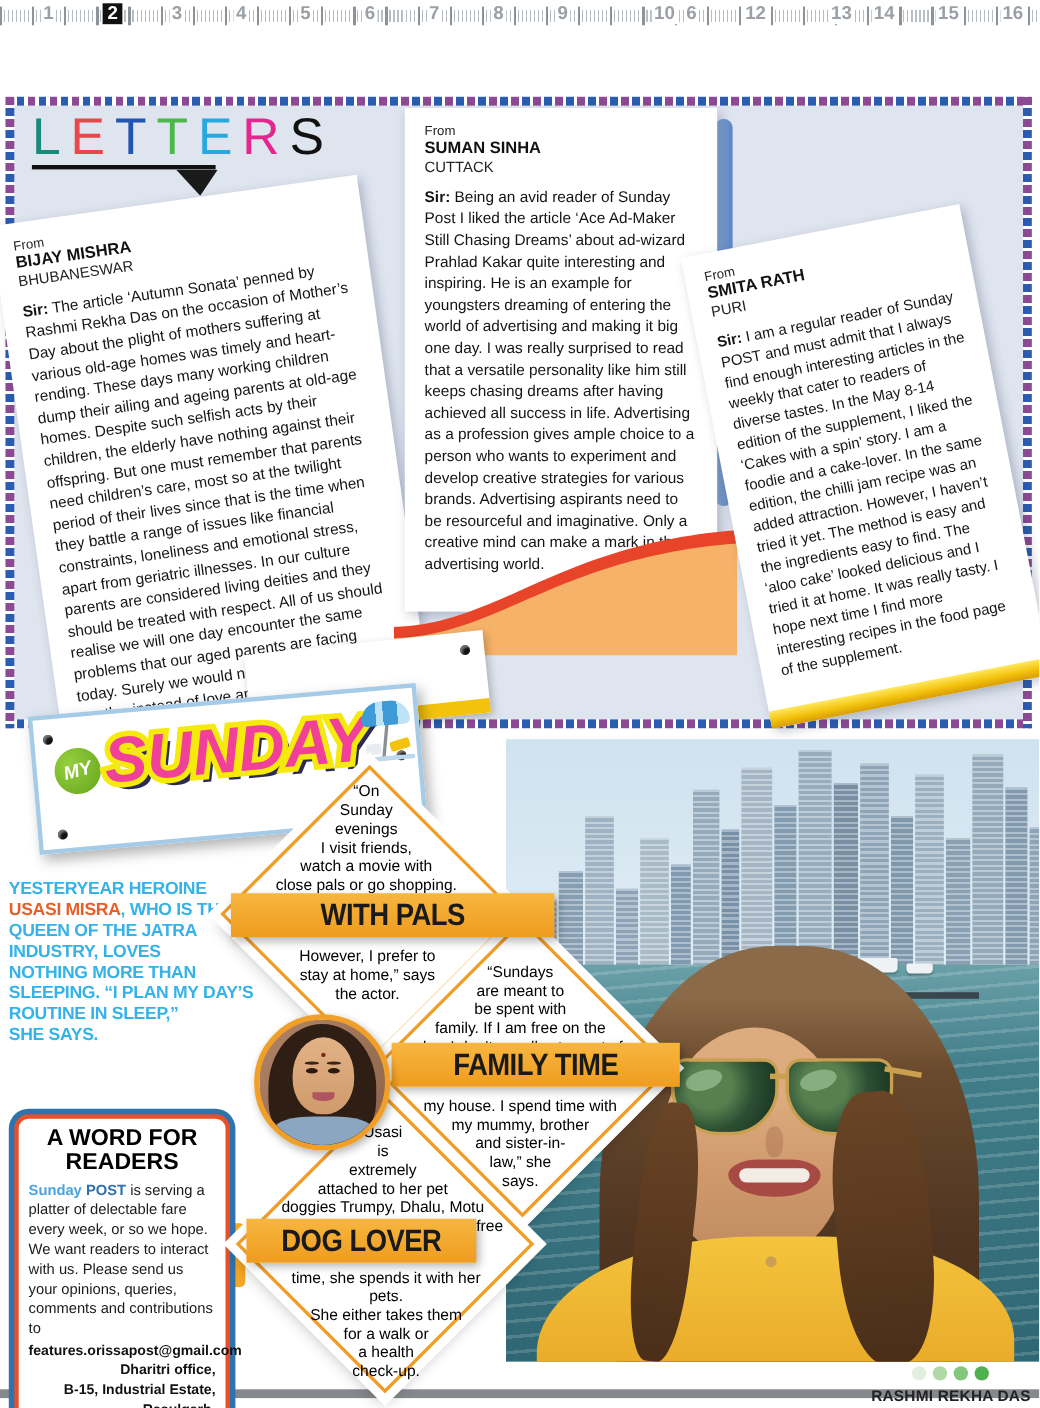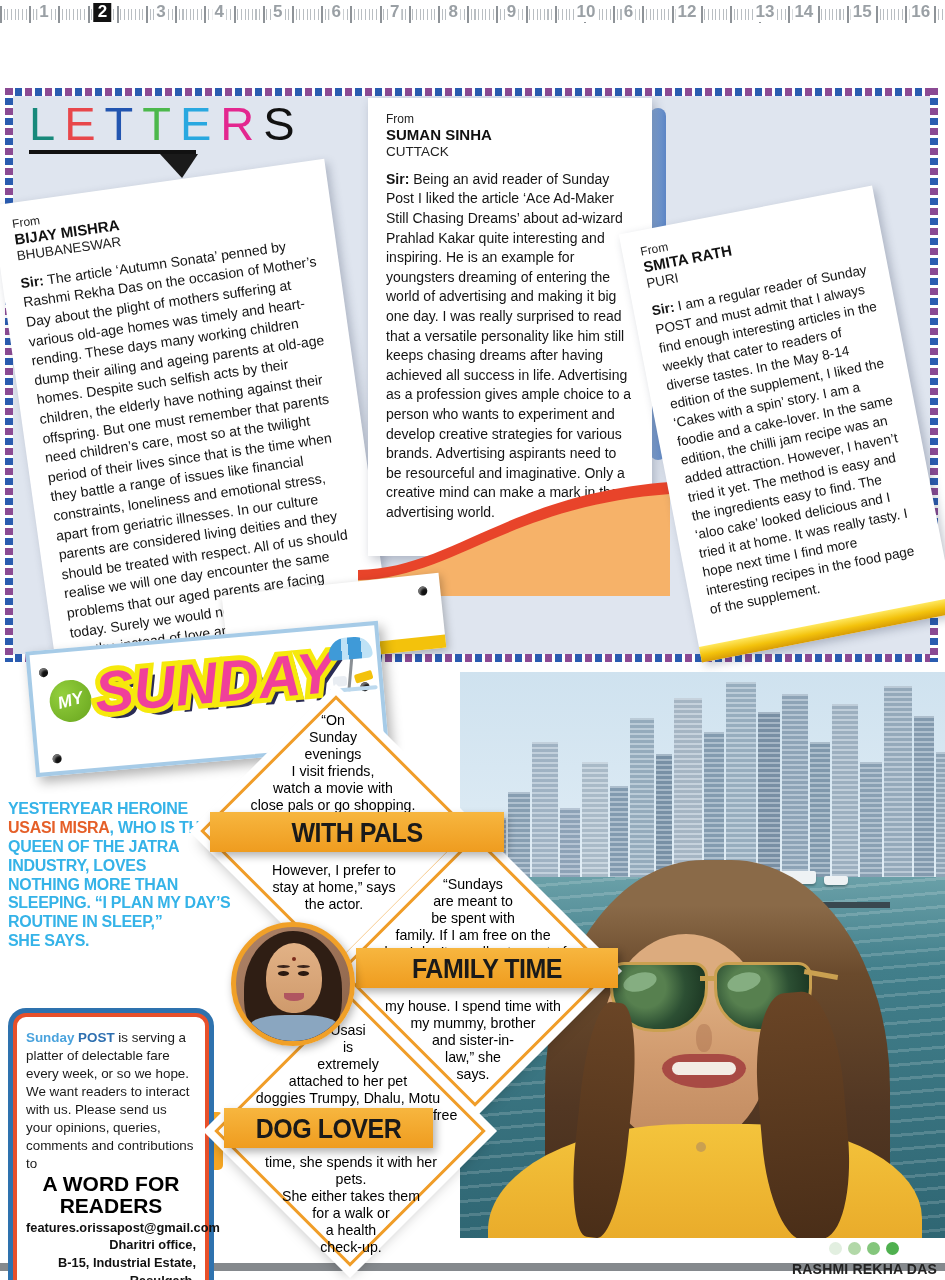--- a/index.html
+++ b/index.html
@@ -158,21 +158,21 @@
   <div id="ruler">
       <span class="ruler-num" style="left: 44px;">1</span>
       <span class="ruler-num ruler-num-hl" style="left: 102.45px;">2</span>
       <span class="ruler-num" style="left: 160.9px;">3</span>
       <span class="ruler-num" style="left: 219.35px;">4</span>
       <span class="ruler-num" style="left: 277.8px;">5</span>
       <span class="ruler-num" style="left: 336.25px;">6</span>
       <span class="ruler-num" style="left: 394.7px;">7</span>
       <span class="ruler-num" style="left: 453.15px;">8</span>
       <span class="ruler-num" style="left: 511.6px;">9</span>
-      <span class="ruler-num" style="left: 586px;">10</span>
+      <span class="ruler-num" style="left: 604px;">10</span>
       <span class="ruler-num" style="left: 628.5px;">6</span>
       <span class="ruler-num" style="left: 686.95px;">12</span>
       <span class="ruler-num" style="left: 765px; text-align: right;">13</span>
       <span class="ruler-num" style="left: 803.85px;">14</span>
       <span class="ruler-num" style="left: 862.3px;">15</span>
       <span class="ruler-num" style="left: 920.75px;">16</span>
     </div>
 
   <div id="letters-panel">
     <div class="stitch-h" style="top:0;"></div>
@@ -344,23 +344,23 @@
     <div id="p-eye-l" class="p-eye"></div>
     <div id="p-eye-r" class="p-eye"></div>
     <div id="p-bindi"></div>
     <div id="p-mouth"></div>
     <div id="p-dress"></div>
   </div>
 
   <div id="readers-tab"></div>
   <div id="readers-box">
     <div id="readers-inner">
-      <div id="readers-body"><span class="brand-sunday">Sunday</span> <span class="brand-post">POST</span><span> is serving a platter of delectable fare every week, or so we hope. We want readers to interact with us. Please send us your opinions, queries, comments and contributions to</span></div>
       <div id="readers-title">A WORD FOR
 READERS</div>
+      <div id="readers-body"><span class="brand-sunday">Sunday</span> <span class="brand-post">POST</span><span> is serving a platter of delectable fare every week, or so we hope. We want readers to interact with us. Please send us your opinions, queries, comments and contributions to</span></div>
       <div id="readers-address">features.orissapost@gmail.com
 Dharitri office,
 B-15, Industrial Estate,
 Rasulgarh,
 Bhubaneswar – 751010, Orissa.
 Phone (0674) 2549982, 2549948</div>
     </div>
   </div>
 
   <div id="credit">

